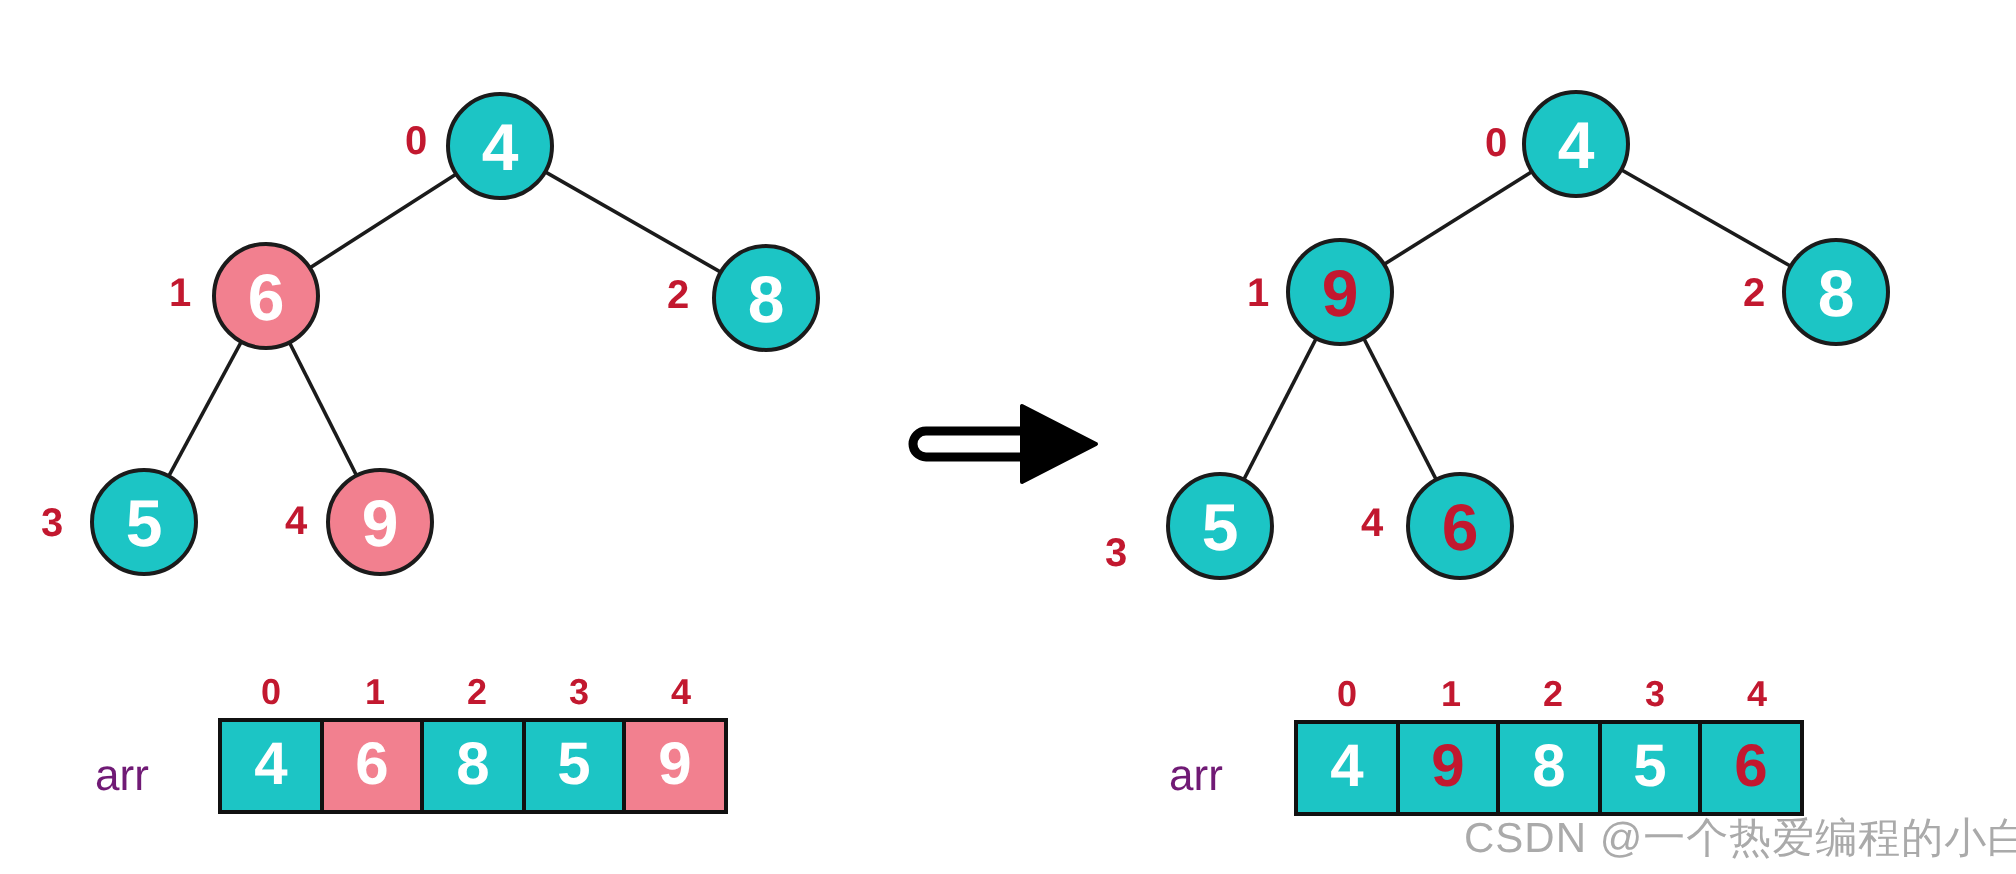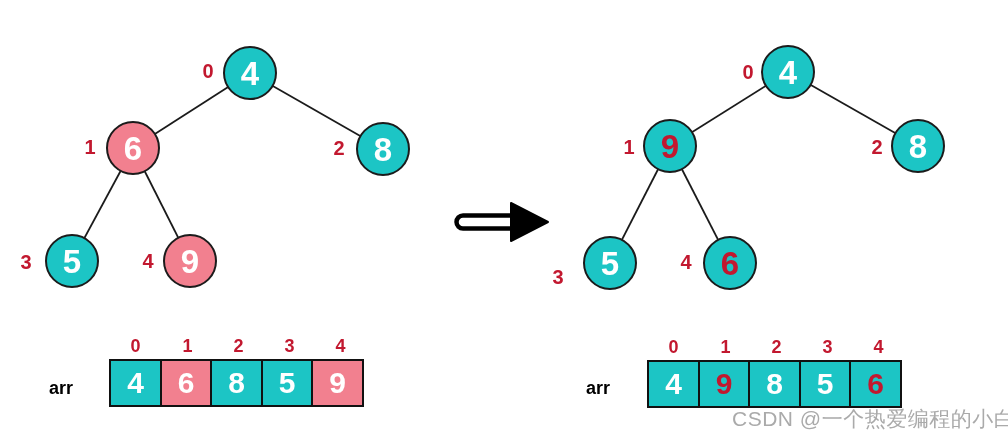--- a/index.html
+++ b/index.html
@@ -43,21 +43,21 @@
   .idx-cell:first-child{flex-basis:53px;}
   .cell-row{display:flex;}
   .cell{
     width:53px;height:48px;box-sizing:border-box;border:2.5px solid #111;margin-left:-2.5px;
     display:flex;align-items:center;justify-content:center;
   }
   .cell:first-child{margin-left:0;}
   .cell span{font-size:30px;font-weight:bold;line-height:1;}
   .arr-label{
     position:absolute;transform:translate(-50%,-50%);z-index:2;
-    font-size:18px;font-weight:bold;color:#000000;
+    font-size:22px;font-weight:normal;color:#701a75;
   }
   .arr-label-left{left:61px;top:388px;}
   .arr-label-right{left:598px;top:388px;}
   .watermark{
     position:absolute;left:732px;top:405px;z-index:3;
     font-size:21px;color:#aaaaaa;white-space:nowrap;letter-spacing:0.5px;
   }
 </style>
 </head>
 <body>

